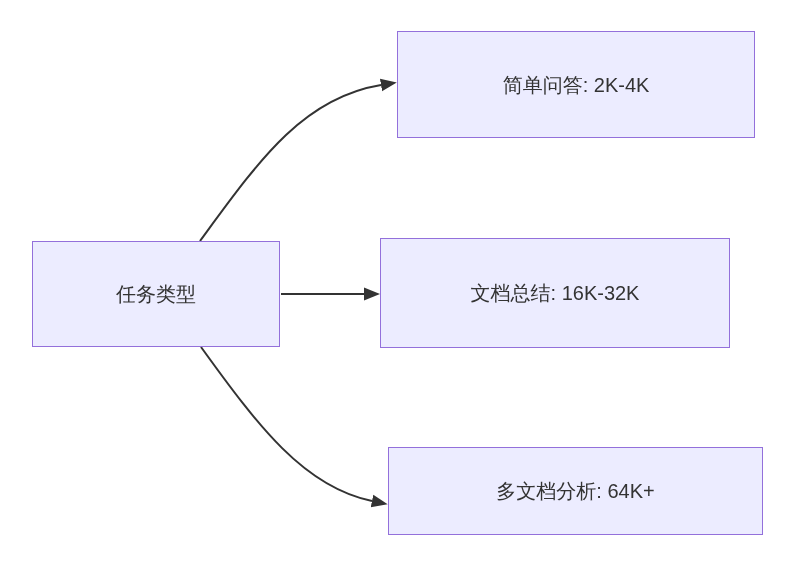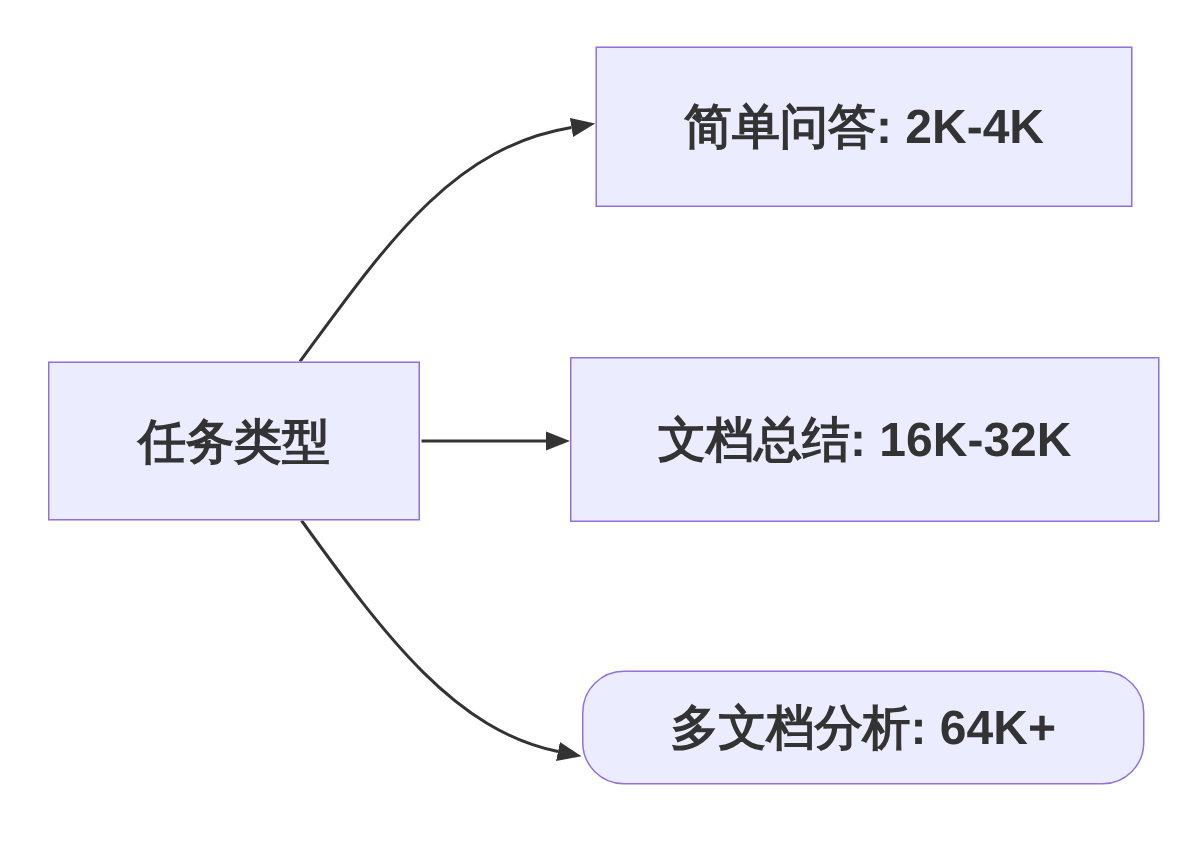--- a/index.html
+++ b/index.html
@@ -27,29 +27,28 @@
   }
   .node {
     position: absolute;
     box-sizing: border-box;
     background: var(--node-fill, #ECECFF);
     border: 1.5px solid var(--node-border, #9370DB);
     display: flex;
     align-items: center;
     justify-content: center;
     color: var(--text, #333333);
-    font-size: 32px;
+    font-size: 20px;
     line-height: 1.2;
     white-space: nowrap;
-    font-weight: bold;
   }
   .node-root    { left: 32px;  top: 241px; width: 248px; height: 106px; text-align: right; }
   .node-child-0 { left: 397px; top: 31px;  width: 358px; height: 107px; }
-  .node-child-1 { left: 380px; top: 238px; width: 393px; height: 110px; }
-  .node-child-2 { left: 388px; top: 447px; width: 375px; height: 76px; border-radius: 28px; }
+  .node-child-1 { left: 380px; top: 238px; width: 350px; height: 110px; }
+  .node-child-2 { left: 388px; top: 447px; width: 375px; height: 88px; }
 </style>
 </head>
 <body>
 
 <div class="canvas">
 
   <svg class="edge-layer" width="787" height="572" viewBox="0 0 787 572">
     <defs>
       <marker id="arrow" viewBox="0 0 10 10" refX="0" refY="5" markerWidth="8" markerHeight="8" orient="auto" markerUnits="strokeWidth">
         <path class="arrowhead-shape" d="M0,1 L10,5 L0,9 z"></path>

